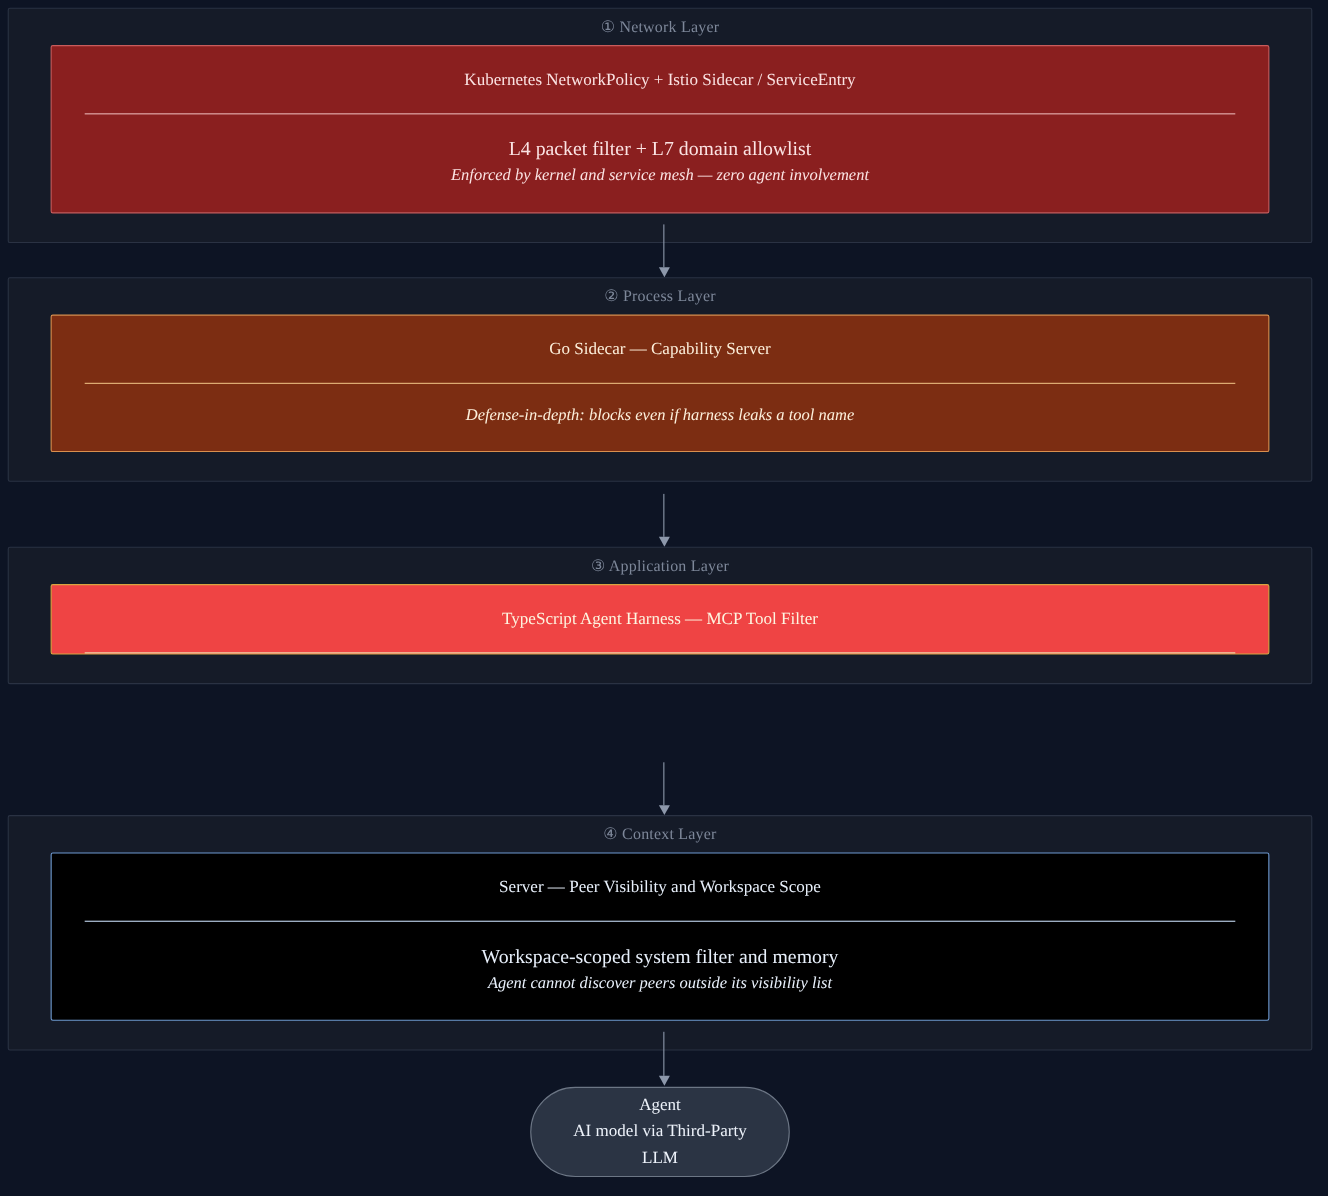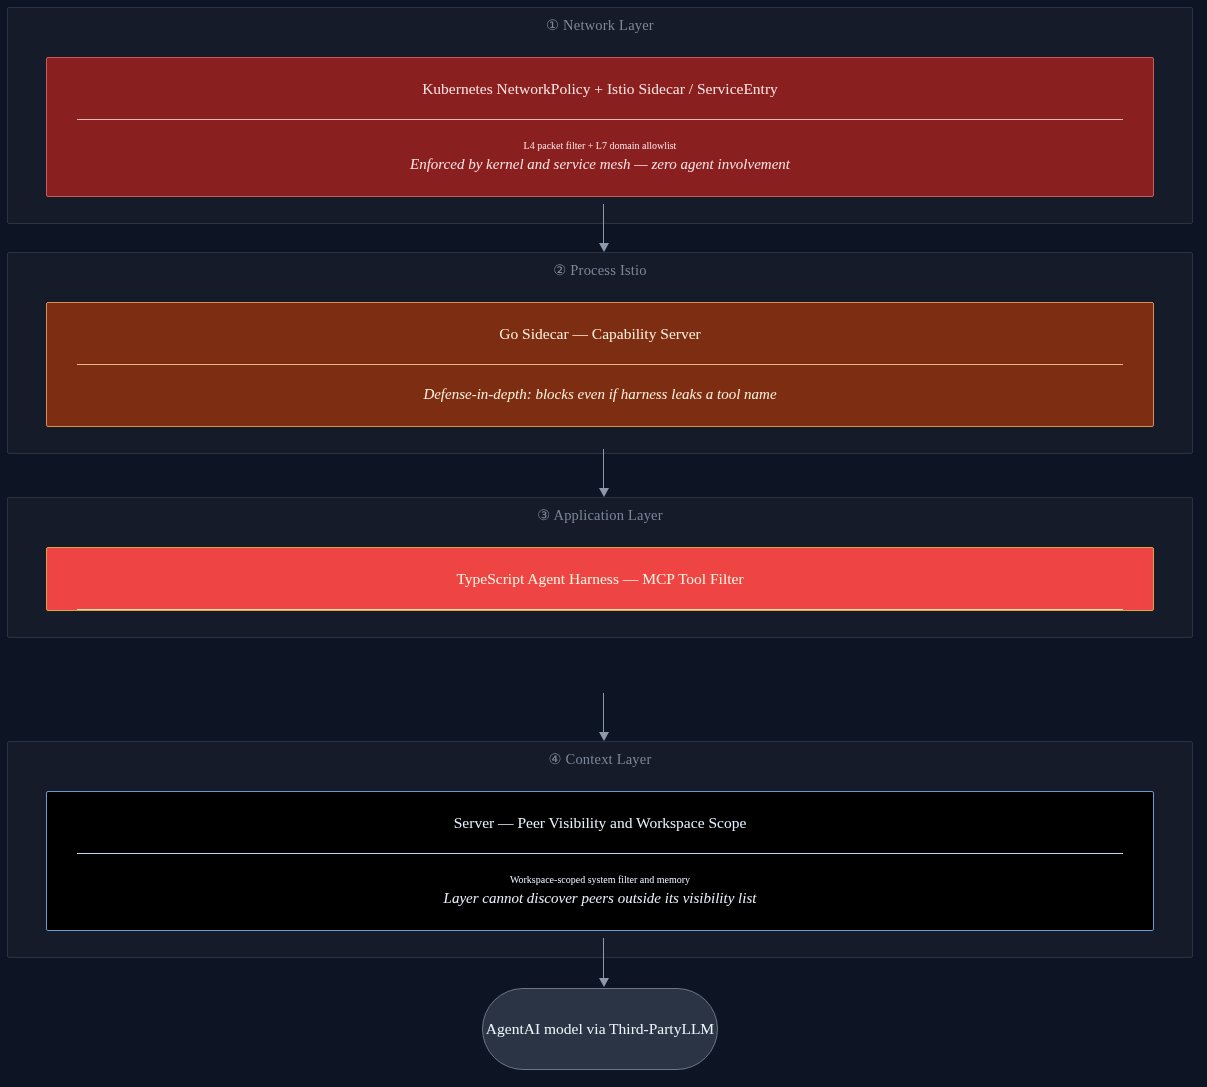--- a/index.html
+++ b/index.html
@@ -40,21 +40,21 @@
     letter-spacing: .2px;
     padding-top: 10px;
     padding-bottom: 7px;
     line-height: 1.1;
     user-select: none;
   }
 
   
   .node {
     box-sizing: border-box;
-    margin: 16px 38px 26px 38px;
+    margin: 0 38px 26px 38px;
     border-radius: 2px;
     border-width: 1px;
     border-style: solid;
     padding: 0;
   }
   .node-title {
     text-align: center;
     font-size: 15.5px;
     line-height: 1.2;
     padding: 22px 14px 20px 14px;
@@ -63,21 +63,21 @@
     height: 1px;
     margin: 0 30px;
     border: 0;
     padding: 0;
   }
   .node-body {
     text-align: center;
     padding: 18px 14px 20px 14px;
   }
   .node-body .line1 {
-    font-size: 10px;
+    font-size: 18px;
     line-height: 1.55;
   }
   .node-body .line2 {
     font-size: 15px;
     font-style: italic;
     line-height: 1.55;
   }
 
   
   .v-red   { background: #8a1f1f; border-color: #c85c5c; }
@@ -124,21 +124,21 @@
     position: absolute;
     left: 482px;
     top: 988px;
     width: 236px;
     height: 82px;
     box-sizing: border-box;
     background: #2b3444;
     border: 1px solid #6c7685;
     border-radius: 41px;
     display: flex;
-    flex-direction: row;
+    flex-direction: column;
     align-items: center;
     justify-content: center;
     color: #eef3fb;
     font-size: 15.5px;
     line-height: 1.55;
     text-align: center;
   }
 </style>
 </head>
 <body>
@@ -156,21 +156,21 @@
       </div>
     </div>
   </div>
 
   <div class="connector" style="top:204px; height:48px;">
     <div class="shaft" style="height:39px;"></div>
     <div class="head" style="top:39px;"></div>
   </div>
 
   <div class="layer" style="top:252px;">
-    <div class="layer-title">② Process Istio</div>
+    <div class="layer-title">② Process Layer</div>
     <div class="node v-orange">
       <div class="node-title">Go Sidecar — Capability Server</div>
       <div class="node-divider"></div>
       <div class="node-body">
         <div class="line2">Defense-in-depth: blocks even if harness leaks a tool name</div>
       </div>
     </div>
   </div>
 
   <div class="connector" style="top:449px; height:48px;">
@@ -191,21 +191,21 @@
     <div class="head" style="top:39px;"></div>
   </div>
 
   <div class="layer" style="top:741px;">
     <div class="layer-title">④ Context Layer</div>
     <div class="node v-blue">
       <div class="node-title">Server — Peer Visibility and Workspace Scope</div>
       <div class="node-divider"></div>
       <div class="node-body">
         <div class="line1">Workspace-scoped system filter and memory</div>
-        <div class="line2">Layer cannot discover peers outside its visibility list</div>
+        <div class="line2">Agent cannot discover peers outside its visibility list</div>
       </div>
     </div>
   </div>
 
   <div class="connector" style="top:938px; height:50px;">
     <div class="shaft" style="height:40px;"></div>
     <div class="head" style="top:40px;"></div>
   </div>
 
   <div id="agent-node">

